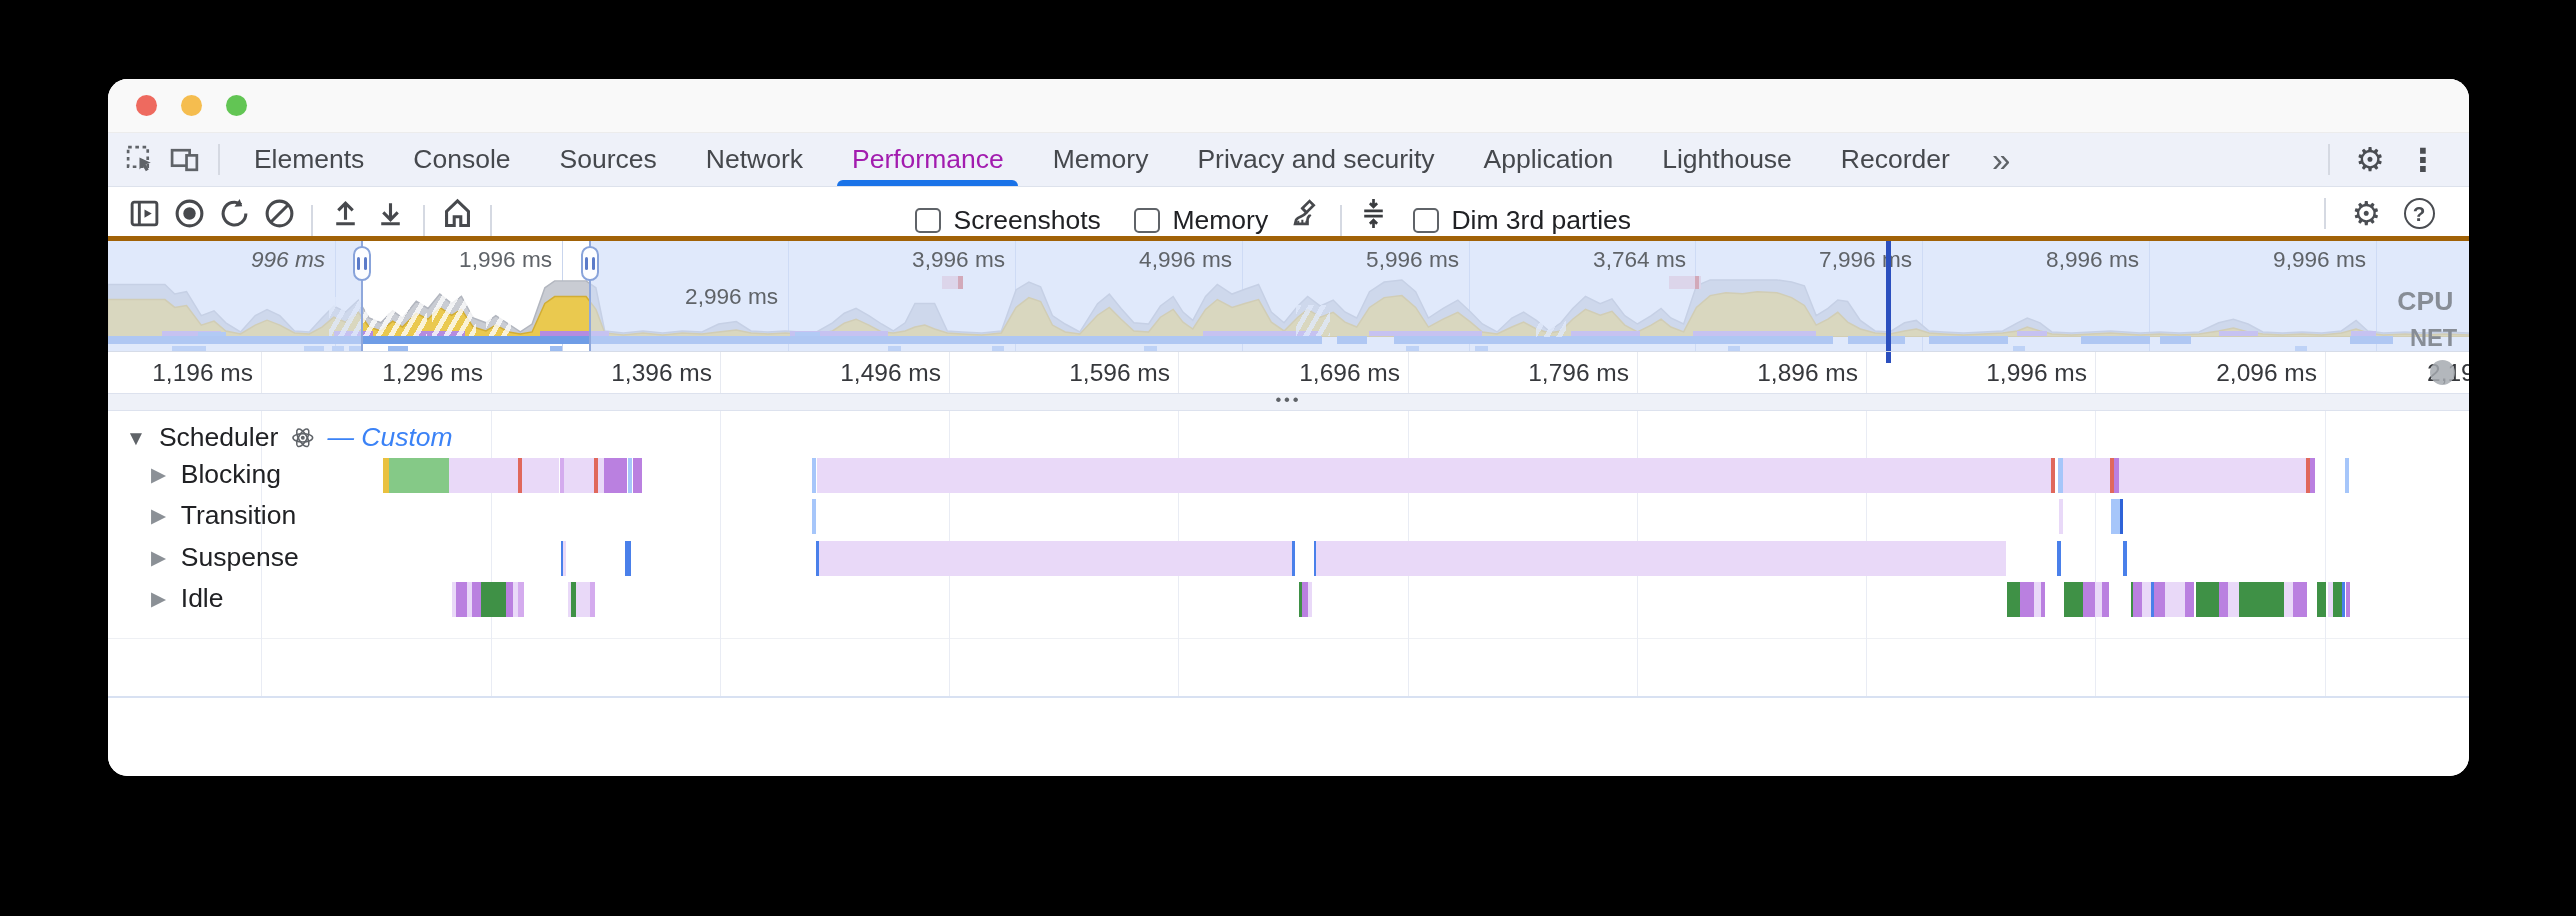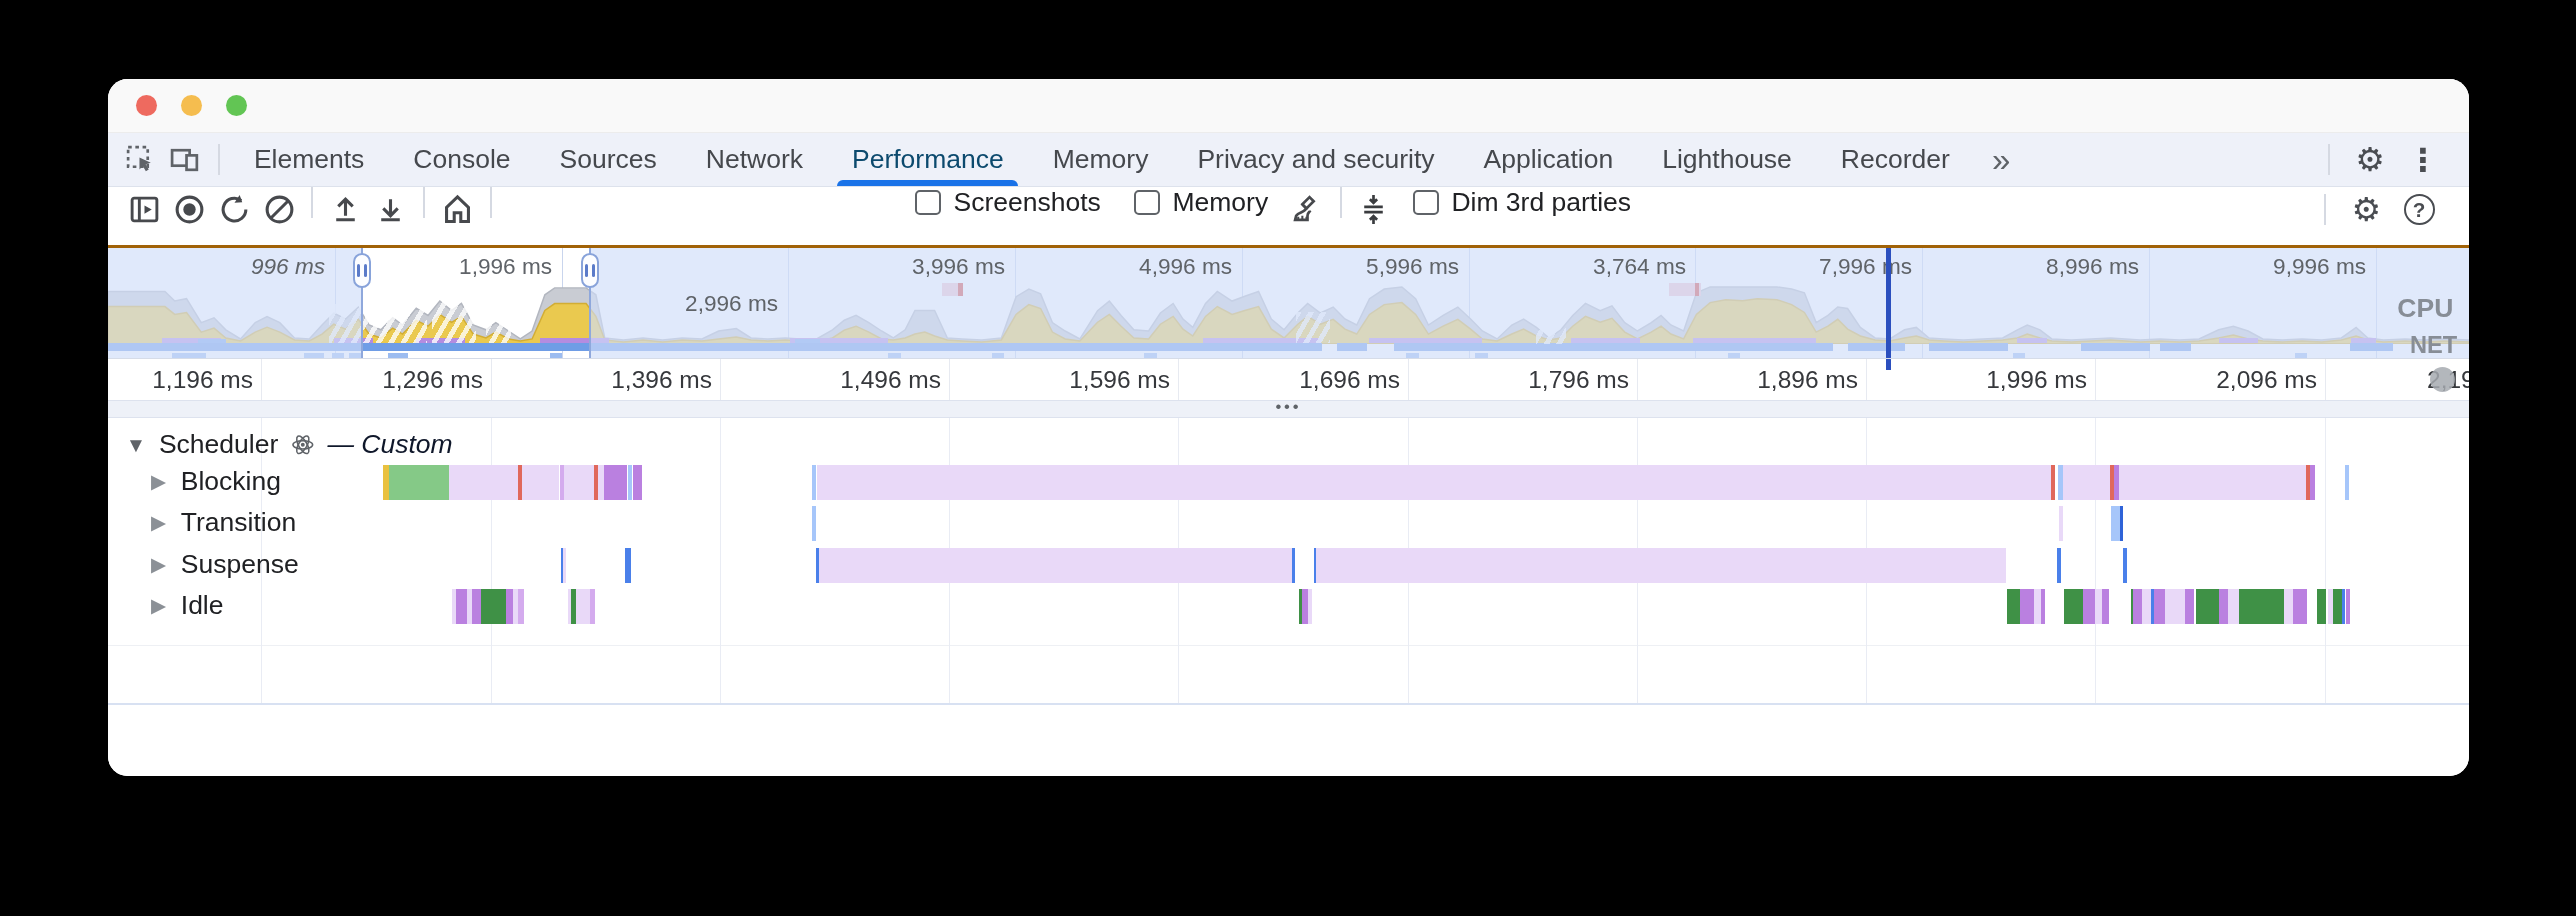--- a/index.html
+++ b/index.html
@@ -7,28 +7,28 @@
   .stage{position:relative;width:2576px;height:917px;background:#000;font-family:"Liberation Sans","DejaVu Sans",sans-serif;overflow:hidden}
   .window{position:absolute;left:108px;top:79px;width:2361px;height:697px;background:#fff;border-radius:19.6px;overflow:hidden;box-shadow:0 25.5px 79px rgba(0,0,0,.65)}
   .titlebar{height:54px;background:#f9f9f9;border-bottom:1px solid #ececec;display:flex;align-items:center;padding-left:27.5px;gap:23.6px}
   .tl{width:21.6px;height:21.6px;border-radius:50%}
   .tl.red{background:#ee6a5f}.tl.yel{background:#f5bd4f}.tl.grn{background:#62c554}
   .tabbar{height:54px;background:#eef1f9;border-bottom:1px solid #dde2ec;display:flex;align-items:center;padding:0 9.8px}
   .tb-icon{width:45px;height:45px;display:flex;align-items:center;justify-content:center;color:#5f6368}
   .vsep{width:2px;height:31px;background:#d5d9e2;margin:0 9.8px;flex:none}
   #tabs{display:flex;align-items:stretch;height:100%}
   .tab{position:relative;display:flex;align-items:center;padding:0 24.5px;font-size:26.5px;color:#45484d;white-space:nowrap}
-  .tab.sel{color:#0c4a6e}
+  .tab.sel{color:#a21caf}
   .tab .ul{position:absolute;left:9.8px;right:9.8px;bottom:0;height:5.9px;border-radius:5.9px 5.9px 0 0;background:#1a73e8}
   .tab-chevron{display:flex;align-items:center;padding:0 17.7px;font-size:33px;color:#5f6368}
   .tb-right{margin-left:auto;display:flex;align-items:center;gap:7.9px;padding-right:13.7px}
   .glyph-btn{width:45px;height:45px;display:flex;align-items:center;justify-content:center;color:#4a4d52}
   .gear{font-size:33px;line-height:1}
   .kebab{font-size:32px;font-weight:bold;line-height:1}
-  .perfbar{height:61px;background:#fff;border-bottom:3px solid #a16207;display:flex;align-items:flex-start;padding:0 13.7px}
+  .perfbar{height:54px;background:#fff;border-bottom:5px solid #a16207;display:flex;align-items:flex-end;padding:0 13.7px}
   .icon-btn{width:45px;height:45px;display:flex;align-items:center;justify-content:center;color:#47494d;flex:none}
   .chk{display:flex;align-items:center;gap:12.8px;font-size:26.5px;color:#202124;margin:0 16.7px;white-space:nowrap}
   .chk .box{width:25.5px;height:25.5px;border:2.9px solid #5f6368;border-radius:4.9px;background:#fff;flex:none}
   .helpcirc{width:31px;height:31px;border:2.9px solid #4a4d52;border-radius:50%;display:flex;align-items:center;justify-content:center;font-size:20.6px;font-weight:bold;color:#4a4d52}
   .spacer1{width:397px;flex:none}
   .overview{position:relative;height:111px;background:#fff;border-bottom:1px solid #d6dce8;overflow:hidden}
   .ov-label{position:absolute;top:5.9px;font-size:22.6px;color:#5f6368;z-index:7;white-space:nowrap}
   .ov-grid{position:absolute;top:0;height:111px;width:1px;background:#c9d5ed;z-index:1}
   .cpu-svg{position:absolute;left:0;top:26.5px;z-index:2}
   .pband{position:absolute;top:90px;height:4.9px;background:#b48ce0;z-index:3}
@@ -49,21 +49,21 @@
   .r-tick{position:absolute;top:0;height:41px;width:1px;background:#e7eaf1}
   .r-label{position:absolute;top:6.9px;font-size:24.5px;color:#36383c;white-space:nowrap}
   .r-stub{position:absolute;top:0;width:4.9px;height:10.8px;background:#2b4fbe}
   .scrolldot{position:absolute;right:13.7px;top:7.9px;width:25.5px;height:25.5px;border-radius:50%;background:#a6aab0;opacity:.85;z-index:5}
   .dotsrow{height:17.7px;background:#eef1f8;border-top:1px solid #dde2ee;border-bottom:1px solid #dde2ee;text-align:center;font-size:16.7px;color:#5f6368;line-height:12.8px;letter-spacing:2.9px}
   .trackarea{position:relative;height:287px;background:#fff;border-bottom:2px solid #d8e1f2;overflow:hidden}
   .t-grid{position:absolute;top:0;height:287px;width:1px;background:#e9ecf4;z-index:1}
   .t-hline{position:absolute;left:0;right:0;top:227px;height:1px;background:#eef0f4;z-index:1}
   .t-header{position:absolute;left:17.7px;top:11.8px;display:flex;align-items:center;gap:12.8px;font-size:26.5px;color:#202124;z-index:3}
   .t-header .caret{color:#5f6368;font-size:20.6px}
-  .t-header .suffix{font-style:italic;color:#0f172a}
+  .t-header .suffix{font-style:italic;color:#3b82f6}
   .t-row-label{position:absolute;display:flex;align-items:center;gap:14.7px;font-size:26.5px;color:#202124;z-index:3;height:35px}
   .t-row-label .caret{color:#8b9096;font-size:19.6px}
   .bar{position:absolute;height:35px;z-index:2}
   .footer{height:79px;background:#fff}
 </style>
 </head>
 <body>
 
 <div class="stage">
   <div class="window">

